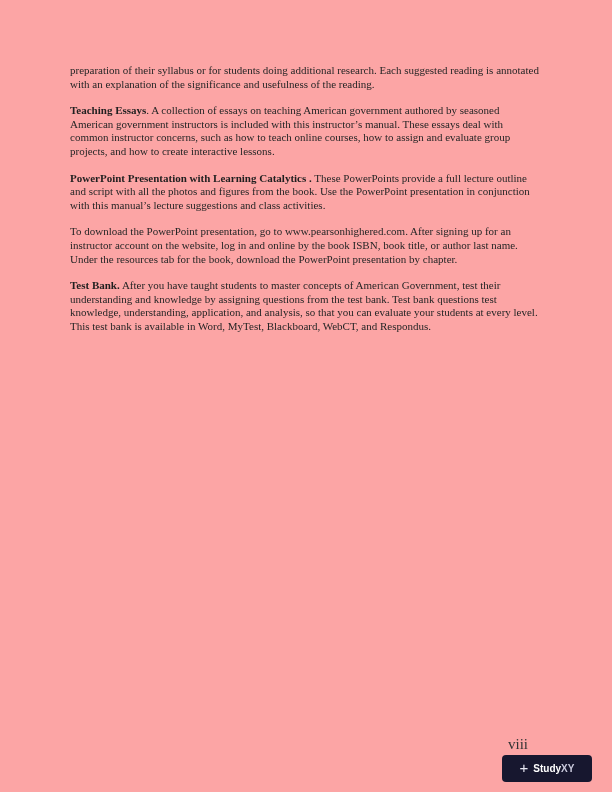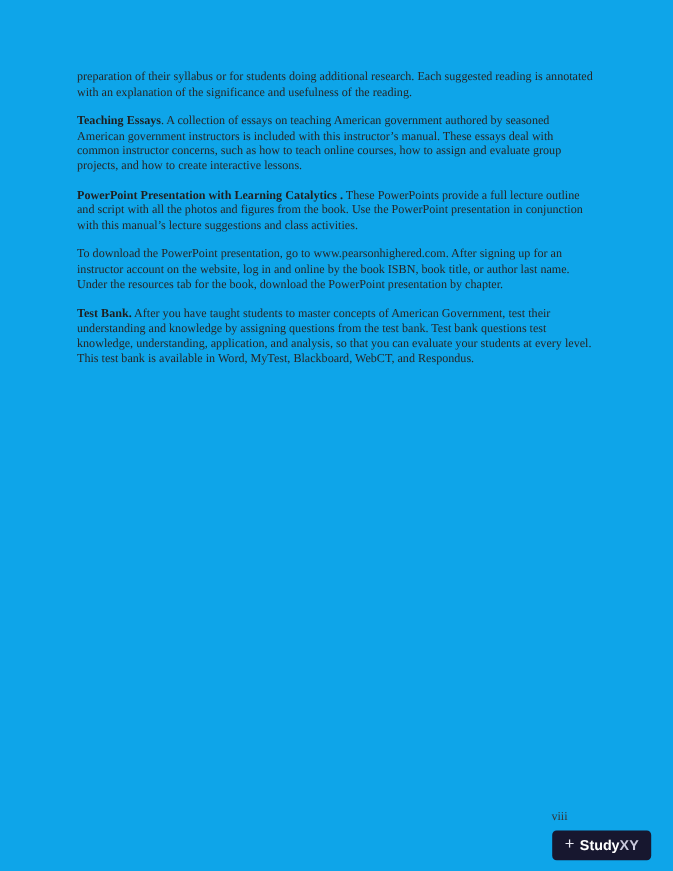--- a/index.html
+++ b/index.html
@@ -4,21 +4,21 @@
 <style>
   html, body {
     margin: 0;
     padding: 0;
     background: #ffffff;
   }
   .page {
     position: relative;
     width: 612px;
     height: 792px;
-    background: #0ea5e9;
+    background: #fca5a5;
     overflow: hidden;
     font-family: "Liberation Serif", serif;
     color: #262626;
   }
   .content {
     position: absolute;
     left: 70px;
     top: 64px;
     width: 474px;
   }
@@ -45,22 +45,22 @@
     font-weight: normal;
     font-size: 15px;
     color: #333333;
     margin-right: 10px;
     position: relative;
     top: -1px;
   }
   .page-number {
     position: absolute;
     top: 736px;
-    right: 96px;
-    font-size: 11px;
+    right: 84px;
+    font-size: 15px;
     color: #333333;
     font-family: "Liberation Serif", serif;
   }
   .brand-badge {
     position: absolute;
     top: 755px;
     right: 20px;
     width: 90px;
     height: 27px;
     background: #17172f;
@@ -73,21 +73,21 @@
   }
   .brand-plus {
     color: #e8e8f2;
     font-size: 15px;
     font-weight: 300;
     line-height: 1;
     position: relative;
     top: -1px;
   }
   .brand-text {
-    font-size: 13px;
+    font-size: 10px;
     font-weight: bold;
     line-height: 1;
     white-space: nowrap;
   }
   .brand-study { color: #ffffff; }
   .brand-xy { color: #c9c9dc; }
 </style>
 </head>
 <body>
 

